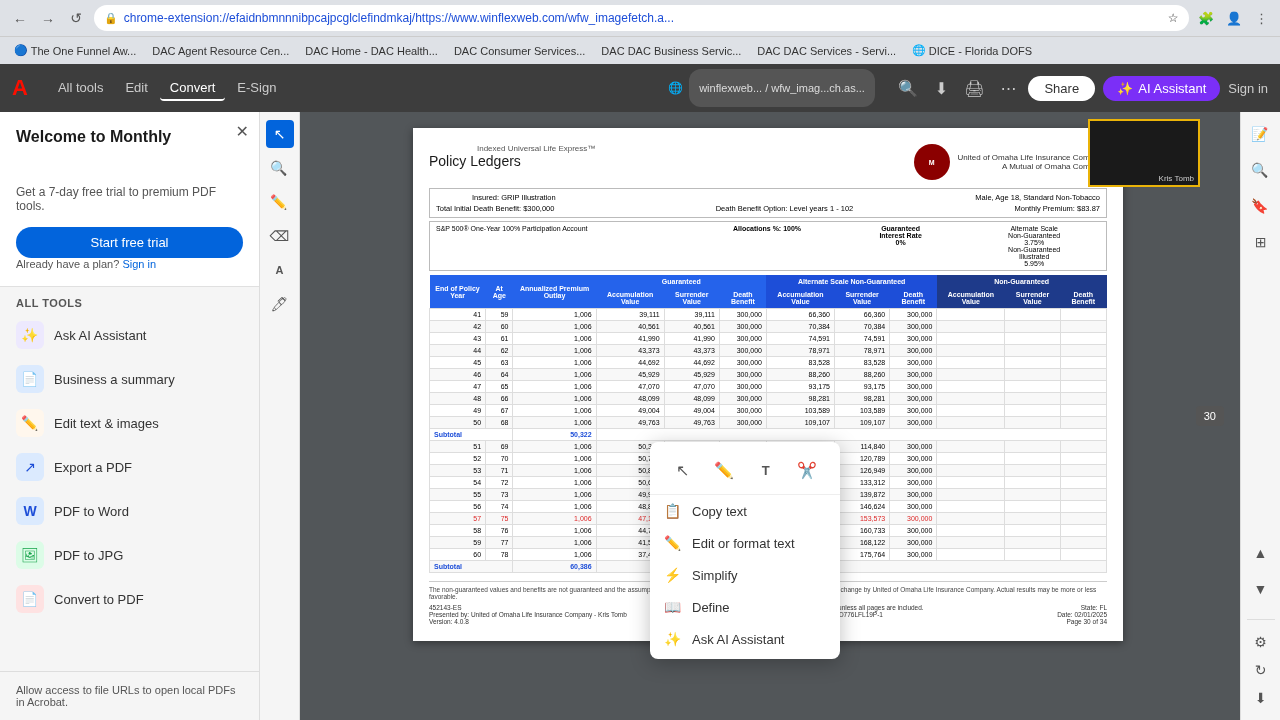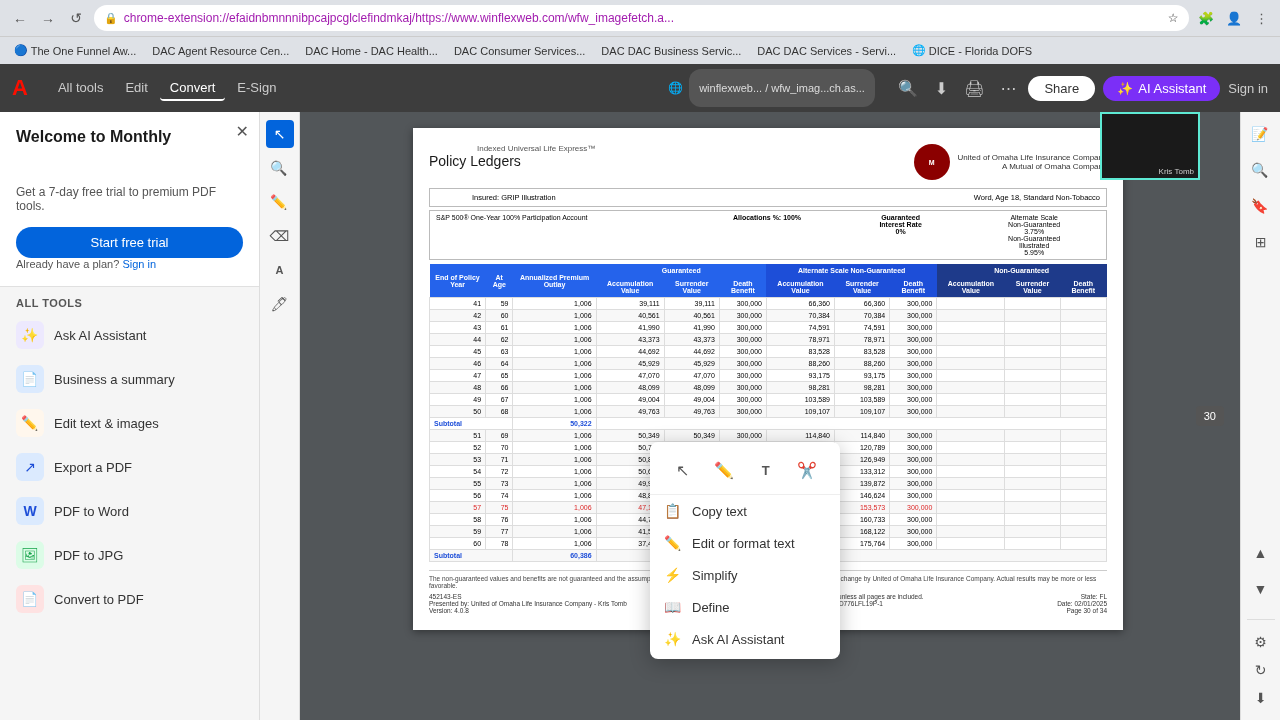--- a/index.html
+++ b/index.html
@@ -18,21 +18,21 @@
     .browser-nav-btn {
       width: 24px; height: 24px; border-radius: 50%; background: none; border: none;
       color: #555; font-size: 14px; cursor: pointer; display: flex; align-items: center; justify-content: center;
     }
     .address-bar {
       flex: 1; background: white; border-radius: 16px; height: 26px;
       display: flex; align-items: center; padding: 0 10px; font-size: 12px; color: #333;
       gap: 6px;
     }
     .lock-icon { color: #555; font-size: 11px; }
-    .address-text { flex: 1; color: #a21caf; }
+    .address-text { flex: 1; color: #1d4ed8; }
     .browser-actions { display: flex; gap: 4px; }
     .browser-btn { background: none; border: none; color: #555; font-size: 13px; cursor: pointer; padding: 2px 4px; }
 
     
     .bookmarks-bar {
       background: #dee1e6;
       border-top: 1px solid #ccc;
       padding: 2px 8px;
       display: flex;
       align-items: center;
@@ -364,20 +364,21 @@
       </div>
       <div class="tool-item">
         <div class="tool-icon-wrap icon-green">🖼</div>
         <span>PDF to JPG</span>
       </div>
       <div class="tool-item">
         <div class="tool-icon-wrap icon-red">📄</div>
         <span>Convert to PDF</span>
       </div>
 
+      <div class="sidebar-bottom">Allow access to file URLs to open local PDFs in Acrobat.</div>
     </div>
 
     <div class="pdf-area" style="position:relative;">
 
       <div class="pdf-left-strip">
         <div class="strip-icon active">↖</div>
         <div class="strip-icon">🔍</div>
         <div class="strip-icon">✏️</div>
         <div class="strip-icon">⌫</div>
         <div class="strip-icon" style="font-size:11px;font-weight:bold;">A</div>
@@ -396,21 +397,26 @@
             <div class="pdf-company-name">
               <div>United of Omaha Life Insurance Company</div>
               <div>A Mutual of Omaha Company</div>
             </div>
           </div>
         </div>
 
         <div style="border:1px solid #bbb; padding:4px 6px; margin-bottom:3px; font-size:7.5px;">
           <div style="display:flex; justify-content:space-between;margin-left:36px;">
             <span>Insured: GRIP Illustration</span>
-            <span>Word, Age 18, Standard Non-Tobacco</span>
+            <span>Male, Age 18, Standard Non-Tobacco</span>
+          </div>
+          <div style="display:flex; justify-content:space-between; margin-top:2px;">
+            <span>Total Initial Death Benefit: $300,000</span>
+            <span>Death Benefit Option: Level years 1 - 102</span>
+            <span>Monthly Premium: $83.87</span>
           </div>
         </div>
 
         <div style="border:1px solid #bbb; padding:3px 6px; margin-bottom:4px; display:grid; grid-template-columns:2fr 1fr 1fr 1fr; gap:2px; font-size:7px;">
           <div>S&amp;P 500® One-Year 100% Participation Account</div>
           <div style="text-align:center;">
             <div style="font-weight:bold;">Allocations %: 100%</div>
           </div>
           <div style="text-align:center;">
             <div style="font-weight:bold;">Guaranteed<br>Interest Rate<br>0%</div>
@@ -782,21 +788,21 @@
         <div class="context-menu-item">
           <span class="ctx-item-icon">✨</span>
           <span>Ask AI Assistant</span>
         </div>
       </div>
 
       <div class="page-num-box" style="position:absolute; right:16px; top:50%; transform:translateY(-50%); background:#555; color:white; font-size:11px; padding:4px 8px; border-radius:4px;">
         <span>30</span>
       </div>
 
-      <div class="webcam-overlay" style="position:absolute; top:0; right:40px; width:100px; height:68px; background:#1a1a1a; border:2px solid #5eead4; z-index:50;">
+      <div class="webcam-overlay" style="position:absolute; top:7px; right:40px; width:112px; height:68px; background:#1a1a1a; border:2px solid #eab308; z-index:50;">
         <span class="webcam-label" style="position:absolute; bottom:2px; right:4px; font-size:8px; color:#ccc;">Kris Tomb</span>
       </div>
     </div>
 
     <div class="right-icons">
       <div class="right-icon-btn">📝</div>
       <div class="right-icon-btn">🔍</div>
       <div class="right-icon-btn">🔖</div>
       <div class="right-icon-btn">⊞</div>
       <div style="flex:1;"></div>

